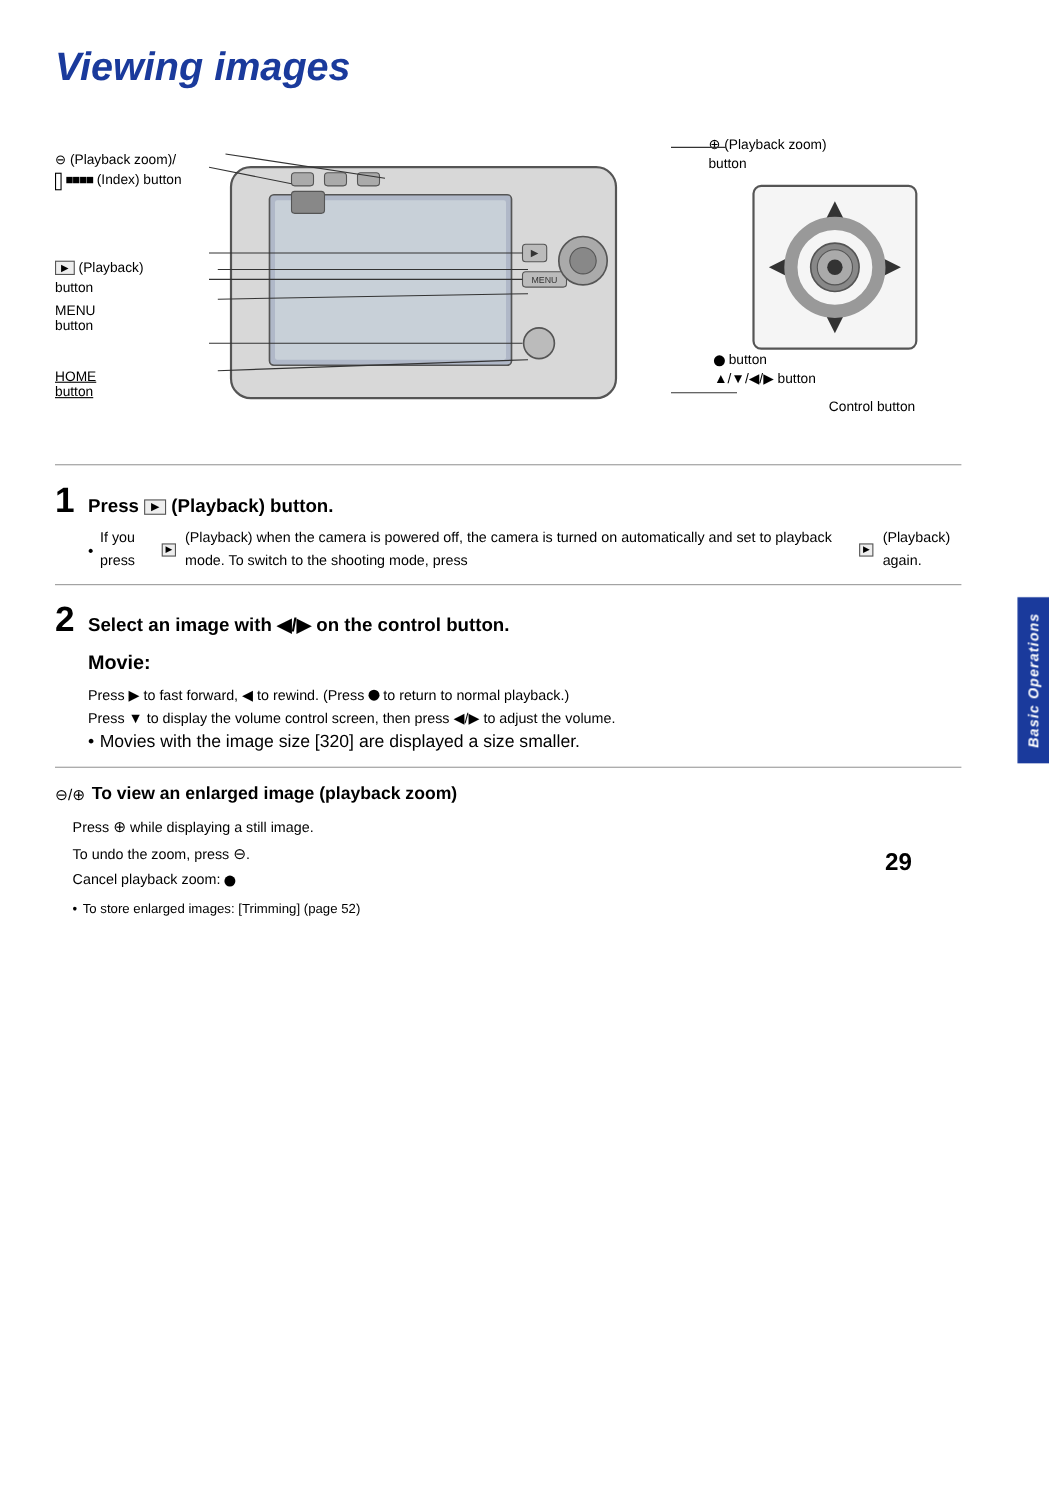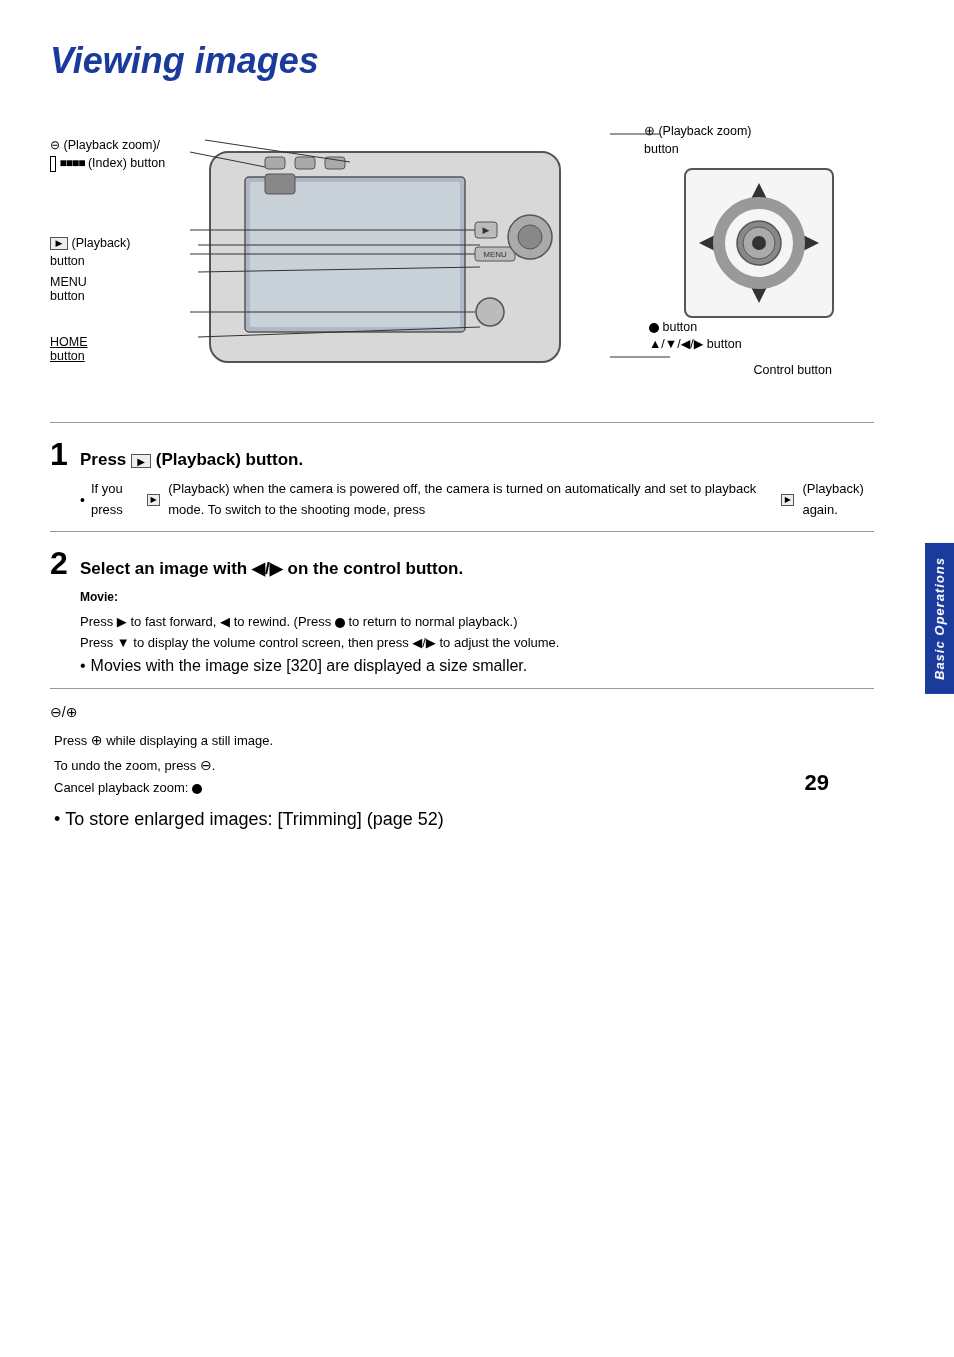--- a/index.html
+++ b/index.html
@@ -86,21 +86,21 @@
     }
 
     .step-body .bullet::before {
       content: '•';
       font-size: 14px;
       flex-shrink: 0;
     }
 
     .sub-label {
       font-weight: 700;
-      font-size: 12px;
+      font-size: 18px;
       margin-bottom: 4px;
     }
 
     .movie-line {
       font-size: 13px;
       line-height: 1.65;
       padding-left: 0;
     }
 
     .note-line {
@@ -131,25 +131,25 @@
     }
 
     .zoom-title {
       font-size: 16px;
       font-weight: 700;
     }
 
     .zoom-body {
       font-size: 13px;
       line-height: 1.75;
-      margin-left: 4px;
+      margin-left: 16px;
     }
 
     .zoom-note {
-      font-size: 18px;
+      font-size: 12px;
       margin-top: 4px;
       display: flex;
       gap: 5px;
     }
     .zoom-note::before {
       content: '•';
     }
 
     
     .page-number {
@@ -338,20 +338,21 @@
     </div>
   </div>
 
   <hr class="section-divider">
 
   <div class="zoom-section">
     <div class="zoom-header">
       <span class="zoom-icon">
         <span style="font-size:14px;">⊖</span>/<span style="font-size:14px;">⊕</span>
       </span>
+      <span class="zoom-title">To view an enlarged image (playback zoom)</span>
     </div>
     <div class="zoom-body">
       <div>Press <span style="font-size:14px;">⊕</span> while displaying a still image.</div>
       <div>To undo the zoom, press <span style="font-size:14px;">⊖</span>.</div>
       <div>Cancel playback zoom: <span class="icon-circle"></span></div>
       <div class="zoom-note">
         To store enlarged images: [Trimming] (page 52)
       </div>
     </div>
   </div>

